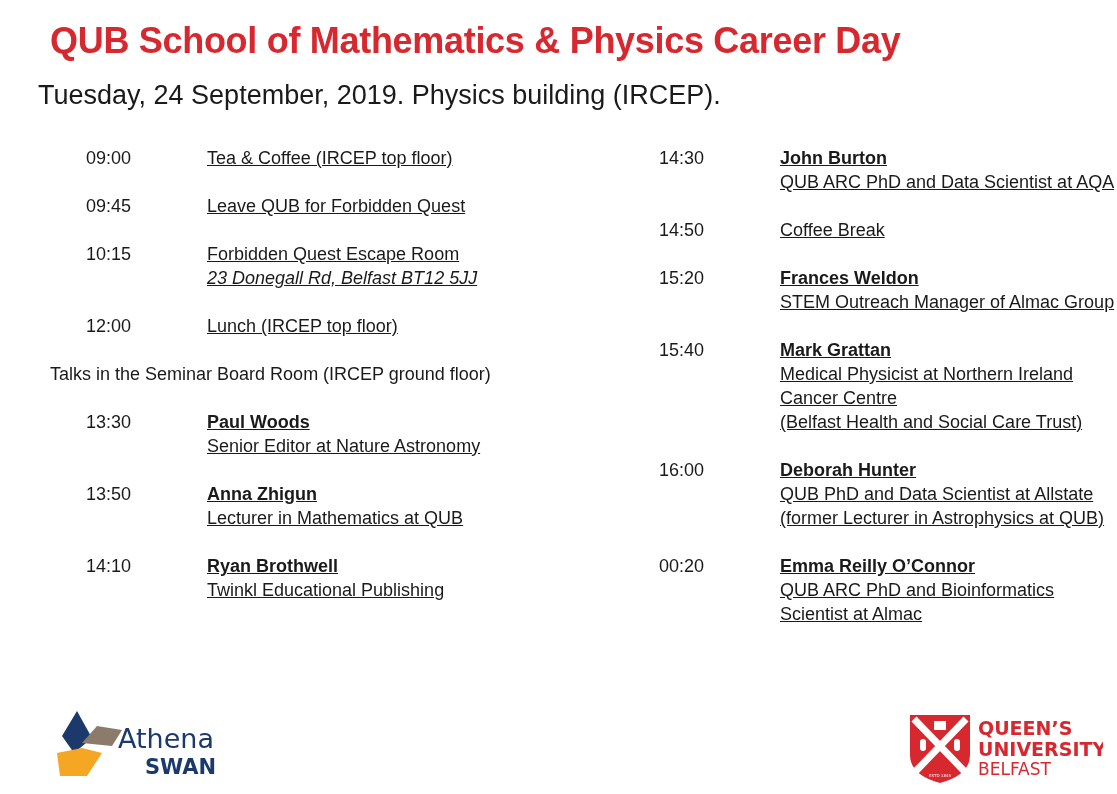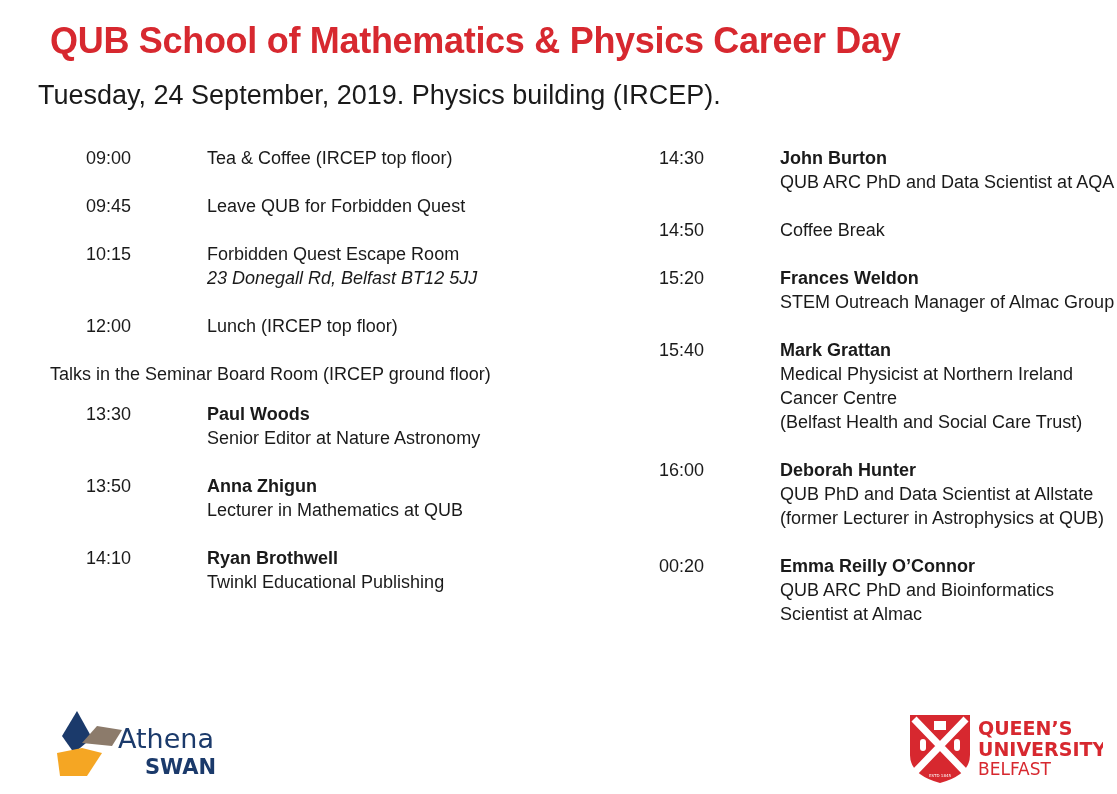--- a/index.html
+++ b/index.html
@@ -6,24 +6,24 @@
   body { width: 1117px; height: 794px; position: relative; overflow: hidden;
          font-family: "Liberation Sans", "DejaVu Sans", sans-serif; color: #1a1a1a; }
   .title { position: absolute; left: 50px; top: 20px; font-size: 36px; font-weight: bold;
            color: #d7282f; letter-spacing: -0.3px; white-space: nowrap; }
   .subtitle { position: absolute; left: 38px; top: 80px; font-size: 27px; color: #1a1a1a; white-space: nowrap; }
   .col { position: absolute; top: 146px; font-size: 18px; line-height: 24px; }
   .col.left { left: 50px; width: 540px; }
   .col.right { left: 623px; width: 510px; }
   .entry { display: flex; margin-bottom: 24px; margin-left: 36px; }
   .entry .time { width: 121px; flex: none; }
-  .entry .body { flex: 1; }
+  .entry .body { flex: 1; text-decoration: underline; }
   .entry .name { font-weight: bold; }
   .entry .italic { font-style: italic; }
-  .note { margin-bottom: 16px; }
+  .note { margin-bottom: 24px; }
   .athena { position: absolute; left: 52px; top: 708px; width: 180px; height: 75px; }
   .qub { position: absolute; left: 908px; top: 713px; width: 195px; height: 72px; }
 </style>
 </head>
 <body>
 
 <div class="title">QUB School of Mathematics &amp; Physics Career Day</div>
 <div class="subtitle">Tuesday, 24 September, 2019. Physics building (IRCEP).</div>
 
 <div class="col left">

